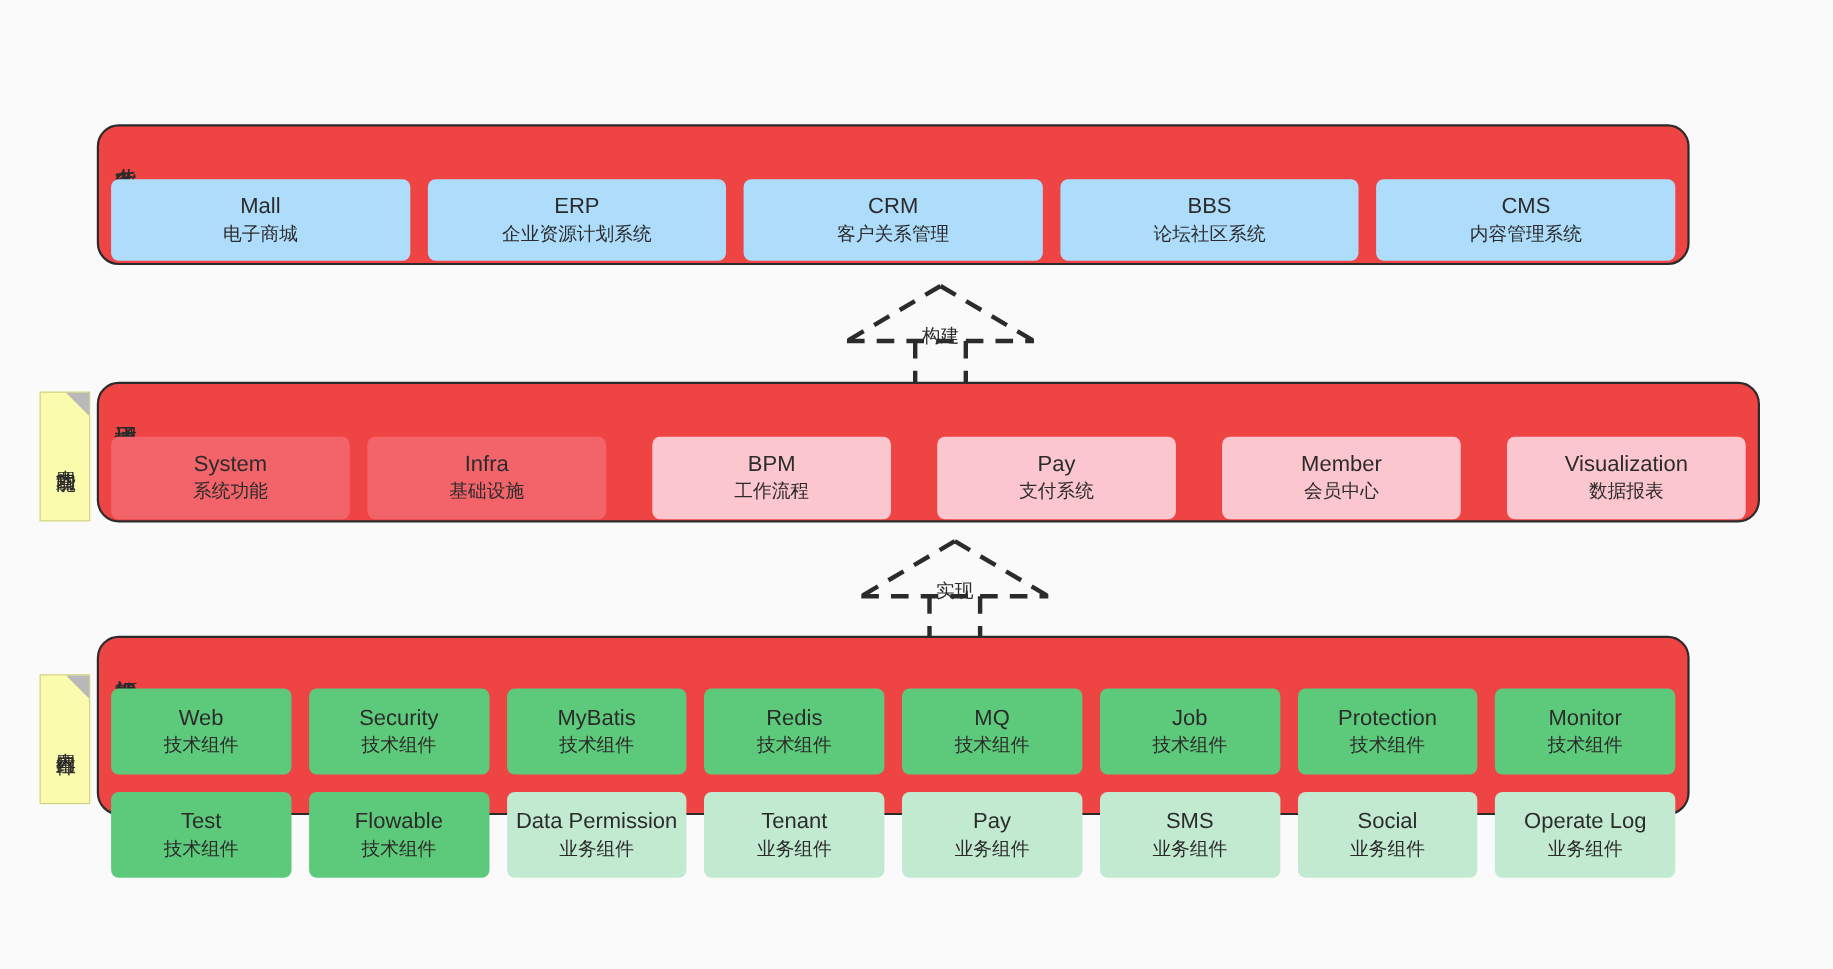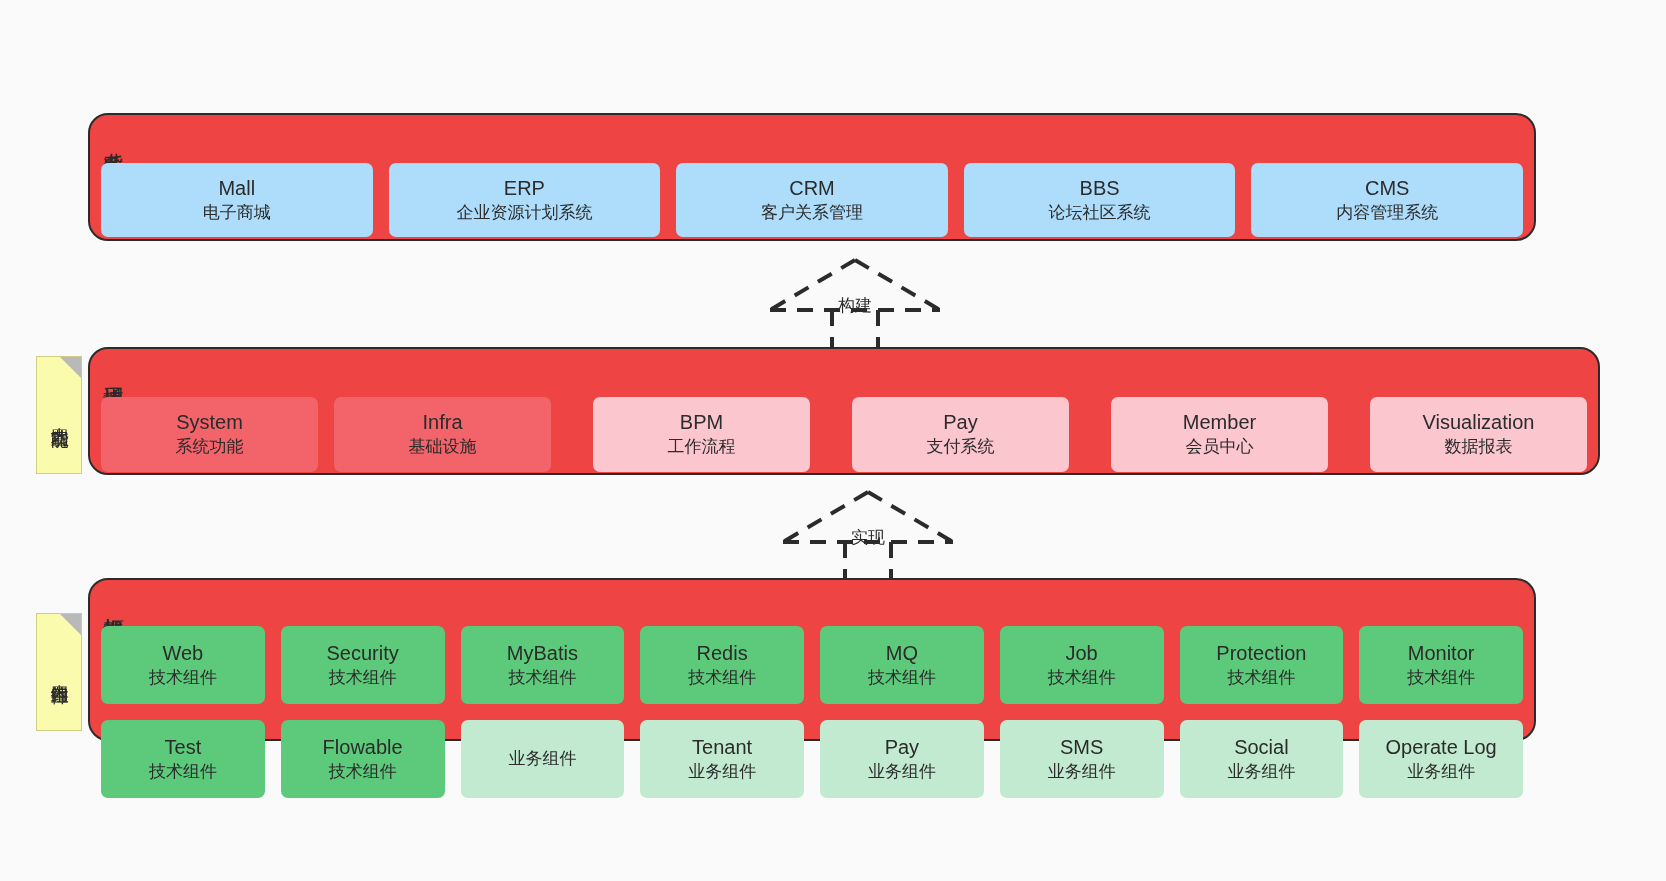--- a/index.html
+++ b/index.html
@@ -255,20 +255,21 @@
       <div class="row">
         <div class="card c-green-dark">
           <span class="t1">Test</span>
           <span class="t2">技术组件</span>
         </div>
         <div class="card c-green-dark">
           <span class="t1">Flowable</span>
           <span class="t2">技术组件</span>
         </div>
         <div class="card c-green-light">
+          <span class="t1">Data Permission</span>
           <span class="t2">业务组件</span>
         </div>
         <div class="card c-green-light">
           <span class="t1">Tenant</span>
           <span class="t2">业务组件</span>
         </div>
         <div class="card c-green-light">
           <span class="t1">Pay</span>
           <span class="t2">业务组件</span>
         </div>

